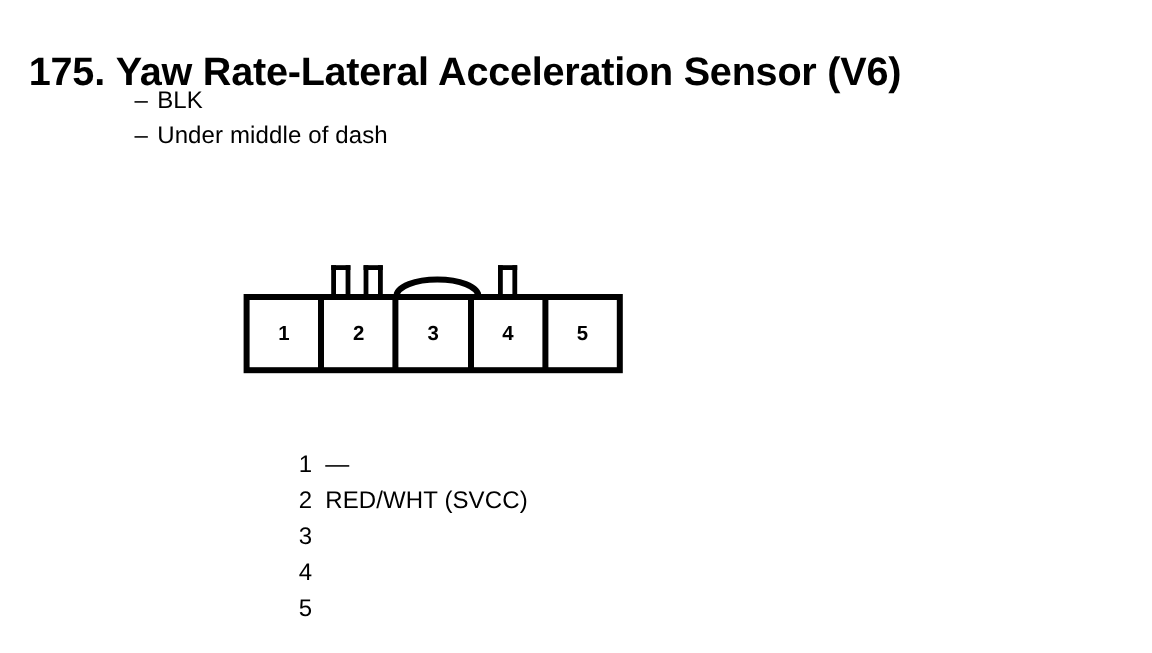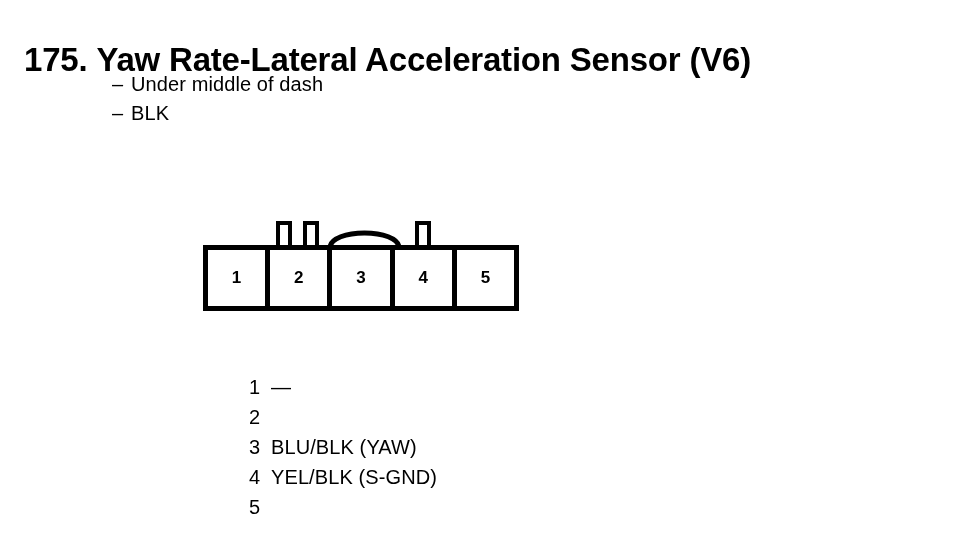--- a/index.html
+++ b/index.html
@@ -132,24 +132,24 @@
 </style>
 </head>
 <body>
 
 <h1 id="page-title">
   <span class="title-number">175.</span><span>Yaw Rate-Lateral Acceleration Sensor (V6)</span>
 </h1>
 
 <div id="notes">
   <div class="note-line">
-    <span class="note-dash">–</span><span>Under middle of dash</span>
+    <span class="note-dash">–</span><span>BLK</span>
   </div>
   <div class="note-line">
-    <span class="note-dash">–</span><span>BLK</span>
+    <span class="note-dash">–</span><span>Under middle of dash</span>
   </div>
 </div>
 
 <div id="connector">
 
   <div class="tabs-layer">
     <div class="latch-tab" style="left:73px;"></div>
     <div class="latch-tab" style="left:100px;"></div>
     <div class="latch-tab" style="left:212px;"></div>
 
@@ -169,25 +169,24 @@
   </div>
 </div>
 
 <div id="pin-legend">
   <div class="legend-row">
     <span class="legend-num">1</span>
     <span class="legend-label">—</span>
   </div>
   <div class="legend-row">
     <span class="legend-num">2</span>
+    <span class="legend-label">RED/WHT (SVCC)</span>
   </div>
   <div class="legend-row">
     <span class="legend-num">3</span>
-    <span class="legend-label">BLU/BLK (YAW)</span>
   </div>
   <div class="legend-row">
     <span class="legend-num">4</span>
-    <span class="legend-label">YEL/BLK (S-GND)</span>
   </div>
   <div class="legend-row">
     <span class="legend-num">5</span>
   </div>
 </div>
 
 </body></html>

